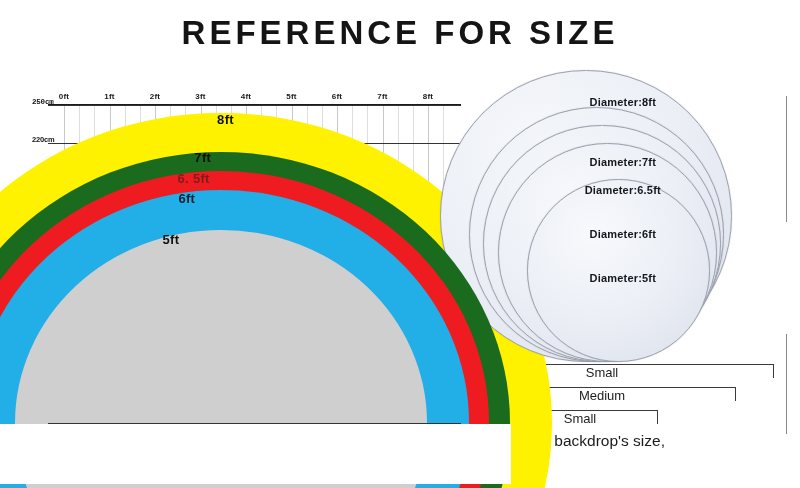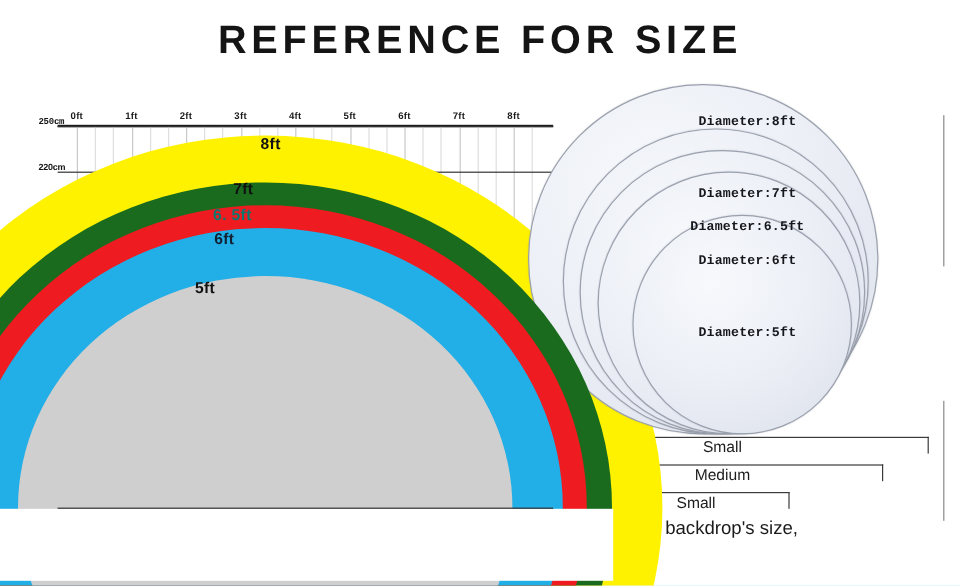--- a/index.html
+++ b/index.html
@@ -44,21 +44,21 @@
 
   
   #right-panel{position:absolute;left:432px;top:60px;width:368px;height:375px;}
   .disc{
     position:absolute;border-radius:50%;
     background:radial-gradient(circle at 36% 30%, #f7f9fc 0%, #eceff6 48%, #e2e6ef 78%, #dfe3ec 100%);
     border:1px solid #9aa0ad;
     box-shadow:0 0 1px rgba(120,126,140,.55);
   }
   .disc-label{
-    position:absolute;font-family:Liberation Mono, monospace;font-weight:700;
+    position:absolute;font-family:Liberation Sans, sans-serif;font-weight:700;
     font-size:11px;color:#15171c;white-space:nowrap;transform:translateX(-50%);
     letter-spacing:.2px;
   }
   .bracket{position:absolute;border-left:1.6px solid #3b3b3b;border-right:1.6px solid #3b3b3b;border-top:1.6px solid #3b3b3b;height:13px;}
   .bracket-label{
     position:absolute;font-size:13px;color:#1d1d1d;white-space:nowrap;
     transform:translateX(-50%);font-family:"Liberation Sans",sans-serif;
   }
   .edge-line{position:absolute;width:1.4px;background:#8b8b8b;}
 
@@ -142,21 +142,21 @@
       <div id="arcs">
           <div class="arc" style="background: rgb(255, 242, 0); width: 661.084px; height: 620.736px; left: -140.567px; top: 20.632px; z-index: 1;"></div>
           <div class="arc" style="background: rgb(26, 107, 30); width: 577.094px; height: 541.872px; left: -98.5718px; top: 60.064px; z-index: 2;"></div>
           <div class="arc" style="background: rgb(238, 28, 32); width: 536.453px; height: 503.712px; left: -78.2516px; top: 79.144px; z-index: 3;"></div>
           <div class="arc" style="background: rgb(34, 174, 230); width: 495.813px; height: 465.552px; left: -57.9314px; top: 98.224px; z-index: 4;"></div>
           <div class="arc" style="background: rgb(207, 207, 207); width: 411.823px; height: 386.688px; left: -15.9364px; top: 137.656px; z-index: 5;"></div>
           <div style="position: absolute; left: -40px; top: 332px; width: 520px; height: 60px; background: rgb(255, 255, 255); z-index: 20;"></div>
           <div style="position: absolute; left: 17px; top: 331px; width: 413px; height: 1.4px; background: rgb(51, 51, 51); z-index: 21;"></div>
           <div class="arc-label" style="left: 194.525px; top: 20.264px; color: rgb(17, 17, 17); z-index: 25;">8ft</div>
           <div class="arc-label" style="left: 171.775px; top: 58.424px; color: rgb(17, 17, 17); z-index: 25;">7ft</div>
-          <div class="arc-label" style="left: 162.675px; top: 78.776px; color: #0f766e; z-index: 25;">6. 5ft</div>
+          <div class="arc-label" style="left: 162.675px; top: 78.776px; color: #7f1d1d; z-index: 25;">6. 5ft</div>
           <div class="arc-label" style="left: 155.85px; top: 99.128px; color: rgb(17, 34, 51); z-index: 25;">6ft</div>
           <div class="arc-label" style="left: 139.925px; top: 139.832px; color: rgb(17, 17, 17); z-index: 25;">5ft</div>
         </div>
 
       <svg class="silhouette" style="left:272px;bottom:1px;" width="58" height="186" viewBox="0 0 58 186">
         <path fill="#0b0b0b" d="M30.5 2c-4.6 0-7.6 3.6-8 8.3-.3 3.6.6 6.6 2 8.6-1.6 1-3.2 2.2-4.3 3.6-2.1 2.6-3 6-3.4 9.6-.4 3.6-.5 7.6-1.8 10.8-1 2.5-2.8 4.4-4.6 6.2-1.3 1.3-2.6 2.6-3.2 4.3-.6 1.8.1 3.6 1.6 4.2 1.4.6 2.8-.2 3.9-1.2 1.8-1.6 3.2-3.6 4.8-5.3.2 3.6.1 7.3.5 10.9.3 2.8 1 5.6 1.3 8.4.2 2-.1 4-.6 5.9-.9 3.4-2.2 6.7-2.8 10.2-.5 3.1-.4 6.3.2 9.4.7 3.6 2 7 2.7 10.6.6 3.1.7 6.3.5 9.5-.2 4.2-.8 8.4-1 12.6-.2 4.6-.1 9.3.6 13.9.5 3.2 1.3 6.4 1.5 9.6.1 2.1-.2 4.3-1.1 6.2-.8 1.7-2.1 3.1-3.1 4.7-.6 1-1.1 2.2-.7 3.3.4 1.1 1.6 1.6 2.7 1.7 2.3.2 4.6-.5 6.8-1.2 1.9-.6 3.9-1.3 5.4-2.6 1.3-1.1 2-2.8 2.1-4.5.1-2.1-.5-4.2-.7-6.3-.3-3.2-.1-6.5.4-9.7.6-3.8 1.5-7.5 2-11.3.3-2.3.4-4.7.3-7 .9 3.2 1.9 6.4 2.5 9.7.7 3.9.8 7.9.7 11.9-.1 3.6-.4 7.2-.3 10.8.1 2 .3 4.1 1.3 5.8.9 1.5 2.5 2.5 4.2 2.8 2.2.4 4.4-.1 6.5-.7 1.5-.4 3.1-1 4.1-2.2.9-1.1 1-2.8.3-4-.8-1.4-2.3-2.2-3.5-3.2-1.6-1.3-3-3-3.5-5-.5-2.1-.2-4.3.2-6.4.7-4 1.6-8 1.9-12.1.3-4.4-.1-8.9-.5-13.3-.4-4.2-.9-8.4-.8-12.6.1-3.4.6-6.7 1.4-10 .8-3.4 1.9-6.7 2.3-10.2.4-3.3.2-6.7-.6-9.9-.7-3-1.9-5.9-2.6-8.9-.5-2.1-.7-4.3-.5-6.4.3-3 1.1-6 1.4-9 .3-3.2.3-6.4.2-9.6 1.7 1.9 3.2 4 5.1 5.7 1.1 1 2.6 1.8 4 1.2 1.5-.6 2.1-2.4 1.6-4.2-.5-1.7-1.9-3-3.1-4.3-1.8-1.8-3.6-3.7-4.6-6.2-1.3-3.2-1.4-7.2-1.8-10.8-.4-3.6-1.3-7-3.4-9.6-1.2-1.4-2.7-2.6-4.3-3.6 1.4-2 2.3-5 2-8.6-.4-4.7-3.4-8.3-8-8.3z"></path>
         <path fill="#0b0b0b" d="M14 72c-3.6 2.2-7.3 4.3-10.6 6.9-1.6 1.3-3.2 2.8-3.4 4.9-.1 1.4.8 2.8 2.2 3.1 1.5.3 2.9-.6 4.1-1.5 3.3-2.5 6.3-5.5 9.6-8.1zM47 72c3.6 2.2 7.3 4.3 10.6 6.9 1.6 1.3 3.2 2.8 3.4 4.9.1 1.4-.8 2.8-2.2 3.1-1.5.3-2.9-.6-4.1-1.5-3.3-2.5-6.3-5.5-9.6-8.1z"></path>
         <path fill="#0b0b0b" d="M8 168c-2.2 2.6-4.6 5-7.3 7.1-1 .8-2.1 1.7-2.3 3-.2 1.3.7 2.6 2 2.9 2.3.6 4.7-.3 6.9-1.1 2.6-.9 5.2-1.9 7.4-3.6zM50 168c2.2 2.6 4.6 5 7.3 7.1 1 .8 2.1 1.7 2.3 3 .2 1.3-.7 2.6-2 2.9-2.3.6-4.7-.3-6.9-1.1-2.6-.9-5.2-1.9-7.4-3.6z"></path>
       </svg>
 
@@ -175,21 +175,21 @@
         <div class="disc" style="width: 289.6px; height: 289.6px; left: 8px; top: 10.4px; z-index: 1;"></div>
         <div class="disc" style="width: 253.4px; height: 253.4px; left: 36.96px; top: 46.6px; z-index: 2;"></div>
         <div class="disc" style="width: 235.3px; height: 235.3px; left: 51.44px; top: 64.7px; z-index: 3;"></div>
         <div class="disc" style="width: 217.2px; height: 217.2px; left: 65.92px; top: 82.8px; z-index: 4;"></div>
         <div class="disc" style="width: 181px; height: 181px; left: 94.88px; top: 119px; z-index: 5;"></div>
       </div>
     <div id="disc-labels">
         <div class="disc-label" style="left: 190.8px; top: 36px; z-index: 30;">Diameter:8ft</div>
         <div class="disc-label" style="left: 190.8px; top: 96px; z-index: 30;">Diameter:7ft</div>
         <div class="disc-label" style="left: 190.8px; top: 124px; z-index: 30;">Diameter:6.5ft</div>
-        <div class="disc-label" style="left: 190.8px; top: 152px; z-index: 30;">Diameter:6ft</div>
+        <div class="disc-label" style="left: 190.8px; top: 168px; z-index: 30;">Diameter:6ft</div>
         <div class="disc-label" style="left: 190.8px; top: 212px; z-index: 30;">Diameter:5ft</div>
       </div>
     <div id="brackets">
         <div class="bracket" style="left: 0px; top: 304px; width: 340px;"></div>
         <div class="bracket-label" style="left: 170px; top: 305px;">Small</div>
         <div class="bracket" style="left: 38px; top: 327px; width: 264px;"></div>
         <div class="bracket-label" style="left: 170px; top: 328px;">Medium</div>
         <div class="bracket" style="left: 72px; top: 350px; width: 152px;"></div>
         <div class="bracket-label" style="left: 148px; top: 351px; text-align: center;">Small</div>
       </div>

